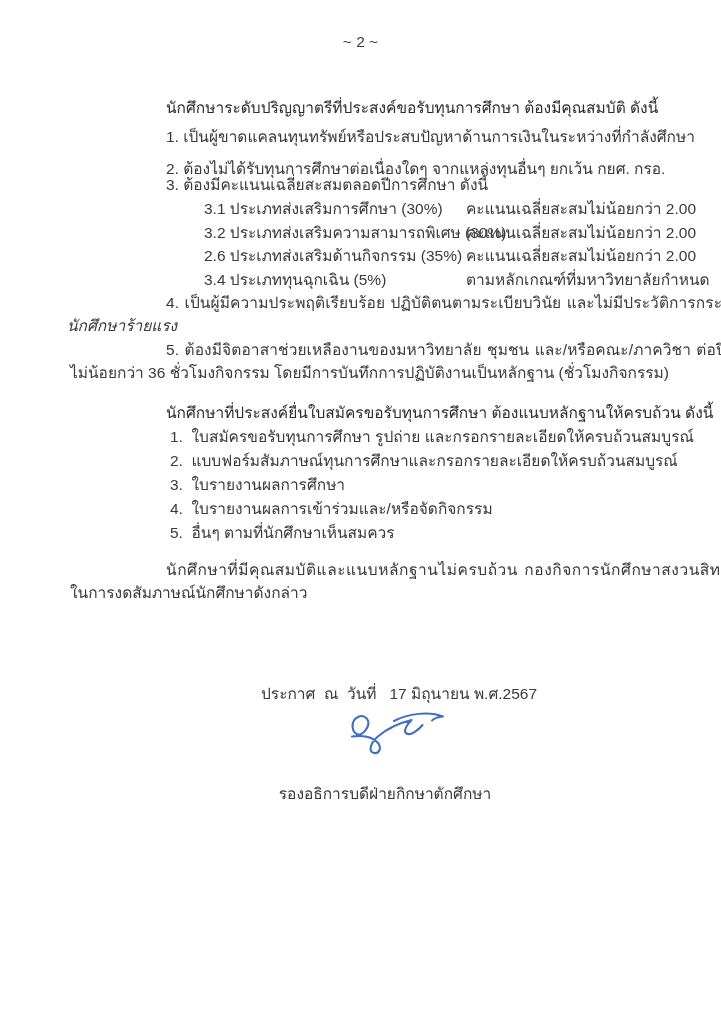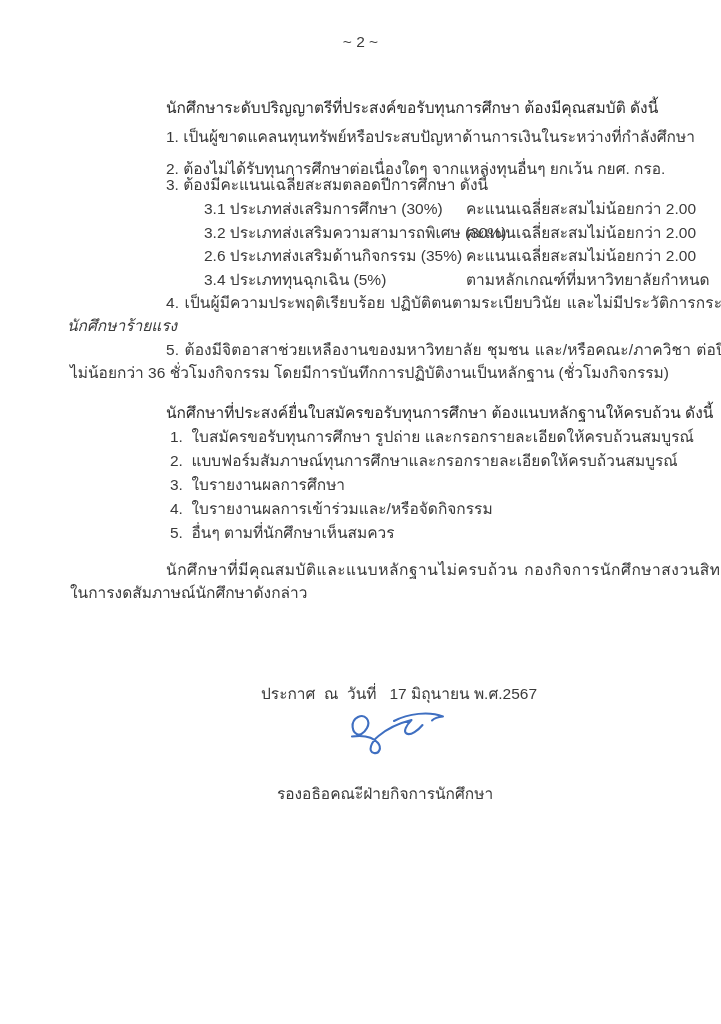--- a/index.html
+++ b/index.html
@@ -84,15 +84,15 @@
 
   <div class="abs prewrap" style="top:681px; left:261px;">ประกาศ  ณ  วันที่   17 มิถุนายน พ.ศ.2567</div>
 
   <div class="abs" style="top:700px; left:338px; width:115px; height:55px;">
     <svg class="sig-svg" width="115" height="55" viewBox="0 0 115 55" aria-hidden="true">
       <path d="M22,35 c-9,-1 -10,-14 -2,-18 c7,-3.5 13,3.5 9,11 c-3,5.5 -9,8.5 -15,8.5 c11,-1.5 21,0.5 26,6.5 c4,5 1,11 -4,10 c-6.5,-1.5 -3,-11 4.5,-17 c9,-7.5 21,-13 33,-16 c-5,5 -8.5,11.5 -5,13.5 c4,2.5 12,-3.5 16,-8.5" fill="none" stroke="#3f6fc1" stroke-width="2.1" stroke-linecap="round" stroke-linejoin="round"></path>
       <path d="M56,21 c14,-7.5 35,-10 49,-4.5 c-5,0.5 -9,2 -11,4" fill="none" stroke="#3f6fc1" stroke-width="2" stroke-linecap="round" stroke-linejoin="round"></path>
     </svg>
   </div>
 
-  <div class="abs center-wrap" style="top:781px; left:85px; width:600px;">รองอธิอคณะีฝ่ายกิจการนักศึกษา</div>
+  <div class="abs center-wrap" style="top:781px; left:85px; width:600px;">รองอธิการบดีฝ่ายกิกษาตักศึกษา</div>
 
 </div>
 
 </body></html>

